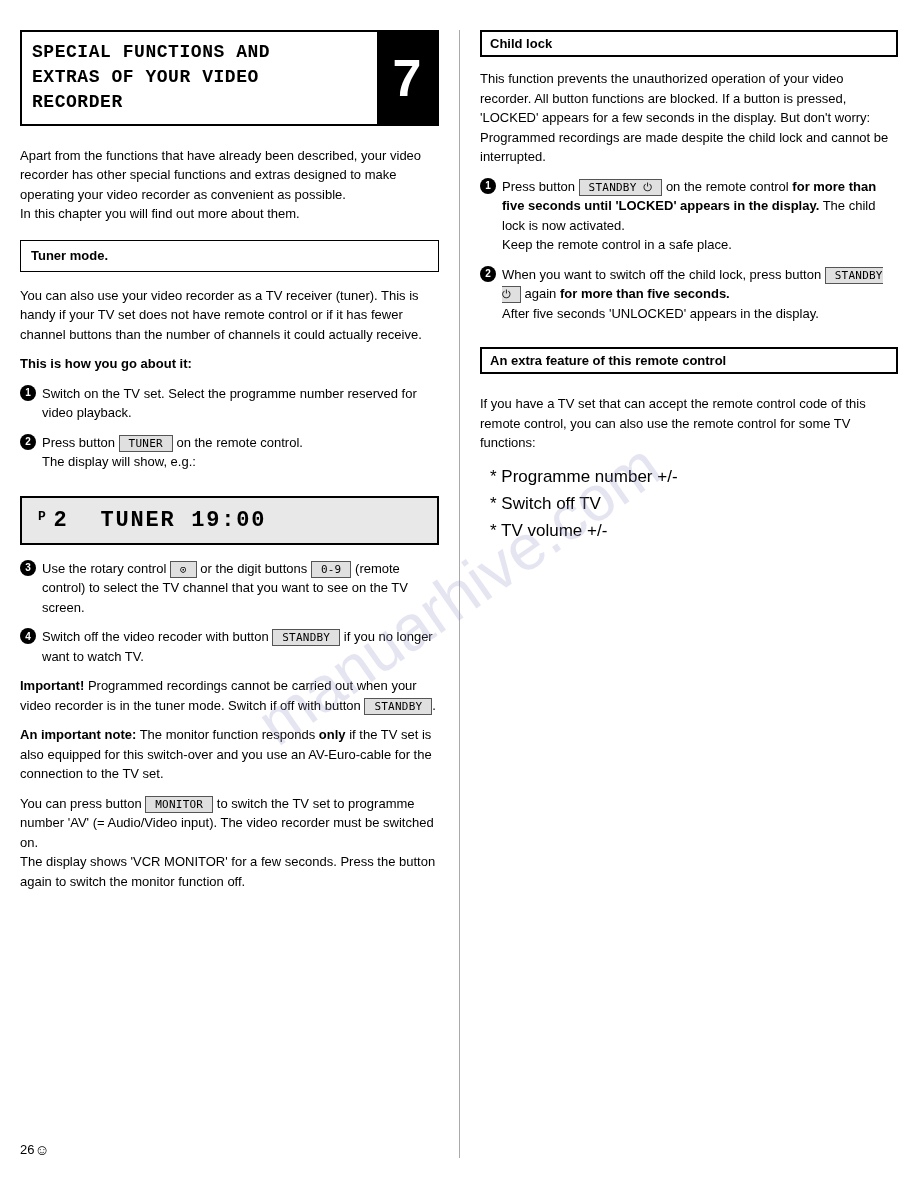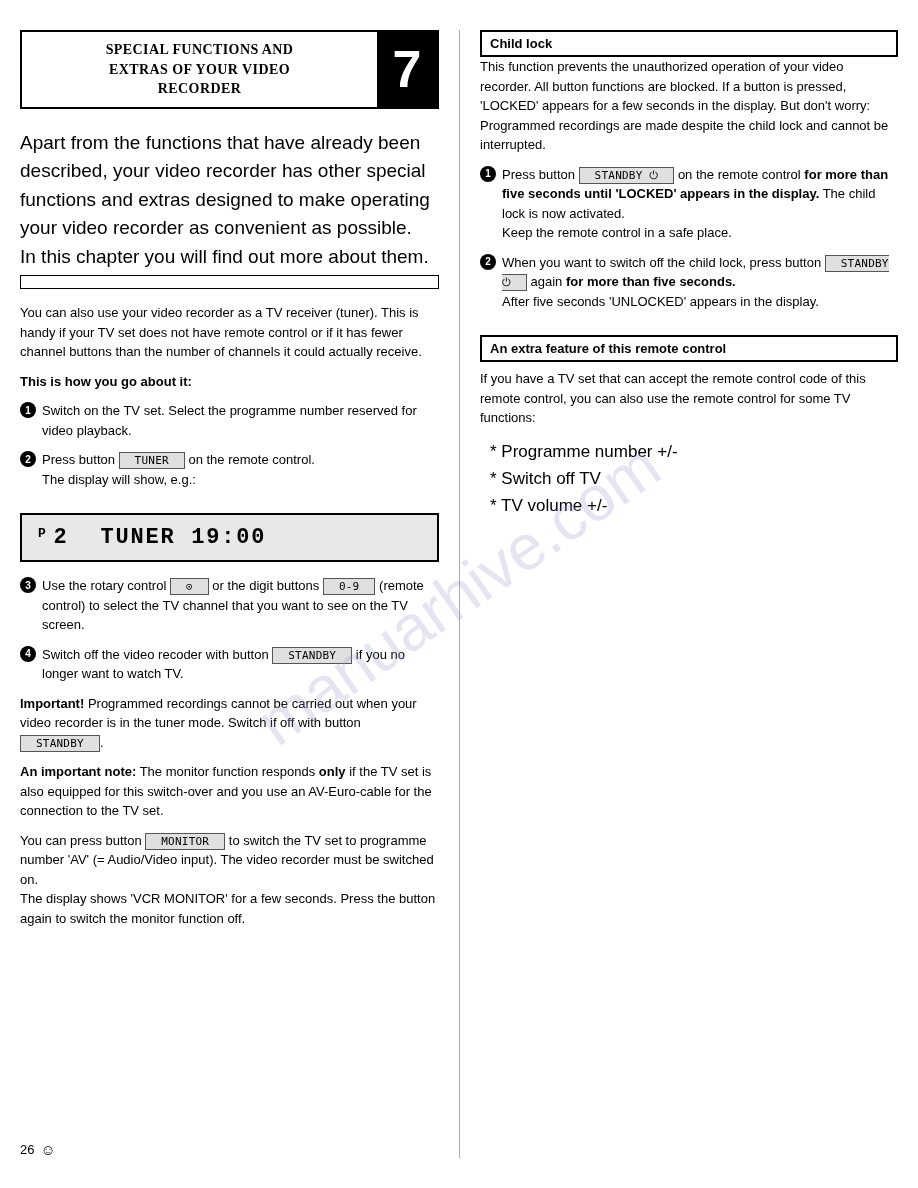--- a/index.html
+++ b/index.html
@@ -42,45 +42,44 @@
       flex-direction: row;
       align-items: stretch;
       margin-bottom: 20px;
     }
     .chapter-title-block {
       flex: 1;
       padding: 8px 10px;
       background: #fff;
     }
     .chapter-title-block h2 {
-      font-size: 14px;
-      font-weight: bold;
-      font-family: Liberation Serif, serif;
+      font-size: 18px;
+      font-weight: bold;
+      font-family: Liberation Mono, monospace;
       letter-spacing: 0.03em;
       line-height: 1.4;
       text-transform: uppercase;
-      text-align: center;
     }
     .chapter-number-block {
       width: 60px;
       background: #000;
       color: #fff;
       display: flex;
       align-items: center;
       justify-content: center;
       font-size: 52px;
       font-weight: bold;
       font-family: Arial, Helvetica, sans-serif;
       padding: 5px;
     }
 
     .intro-text {
-      font-size: 19px;
+      font-size: 13px;
       line-height: 1.5;
-      margin-bottom: 4px;
+      margin-bottom: 16px;
     }
 
     
     .section-box {
       border: 1px solid #000;
       padding: 6px 10px;
       margin-bottom: 14px;
       background: #fff;
     }
     .section-box p {
@@ -146,40 +145,41 @@
     .display-p {
       font-size: 13px;
       vertical-align: super;
       margin-right: 6px;
       margin-top: -8px;
     }
 
     .inline-btn {
       border: 1px solid #555;
       background: #e0e0e0;
-      padding: 1px 15px;
+      padding: 1px 9px;
       font-size: 11px;
       font-family: monospace;
       letter-spacing: 0.02em;
     }
 
     
     .child-lock-header {
       border: 2px solid #000;
       padding: 4px 8px;
+      margin-bottom: 12px;
     }
     .child-lock-header p {
       font-weight: bold;
       font-size: 13px;
     }
 
     .extra-feature-header {
       border: 2px solid #000;
       padding: 4px 8px;
-      margin-bottom: 7px;
+      margin-bottom: 20px;
       margin-top: 14px;
     }
     .extra-feature-header p {
       font-weight: bold;
       font-size: 13px;
     }
 
     .watermark {
       position: absolute;
       top: 0; left: 0;
@@ -197,21 +197,21 @@
       color: rgba(150,150,200,0.25);
       transform: rotate(-35deg);
       white-space: nowrap;
       user-select: none;
     }
 
     .page-footer {
       margin-top: auto;
       display: flex;
       align-items: center;
-      gap: 6px;
+      gap: 0;
       font-size: 13px;
       padding-top: 20px;
     }
 
     .bullet-list {
       margin-left: 10px;
       margin-bottom: 10px;
     }
     .bullet-list li {
       font-size: 17px;
@@ -241,20 +241,21 @@
 EXTRAS OF YOUR VIDEO
 RECORDER</h2>
         </div>
         <div class="chapter-number-block">7</div>
       </div>
 
       <p class="intro-text" style="white-space:pre-line;">Apart from the functions that have already been described, your video recorder has other special functions and extras designed to make operating your video recorder as convenient as possible.
 In this chapter you will find out more about them.</p>
 
       <div class="section-box">
+        <p><strong>Tuner mode.</strong></p>
       </div>
 
       <p class="body-text">You can also use your video recorder as a TV receiver (tuner). This is handy if your TV set does not have remote control or if it has fewer channel buttons than the number of channels it could actually receive.</p>
 
       <p class="body-text"><strong>This is how you go about it:</strong></p>
 
       <div class="step-item">
         <div class="step-circle">1</div>
         <p class="step-text">Switch on the TV set. Select the programme number reserved for video playback.</p>
       </div>

